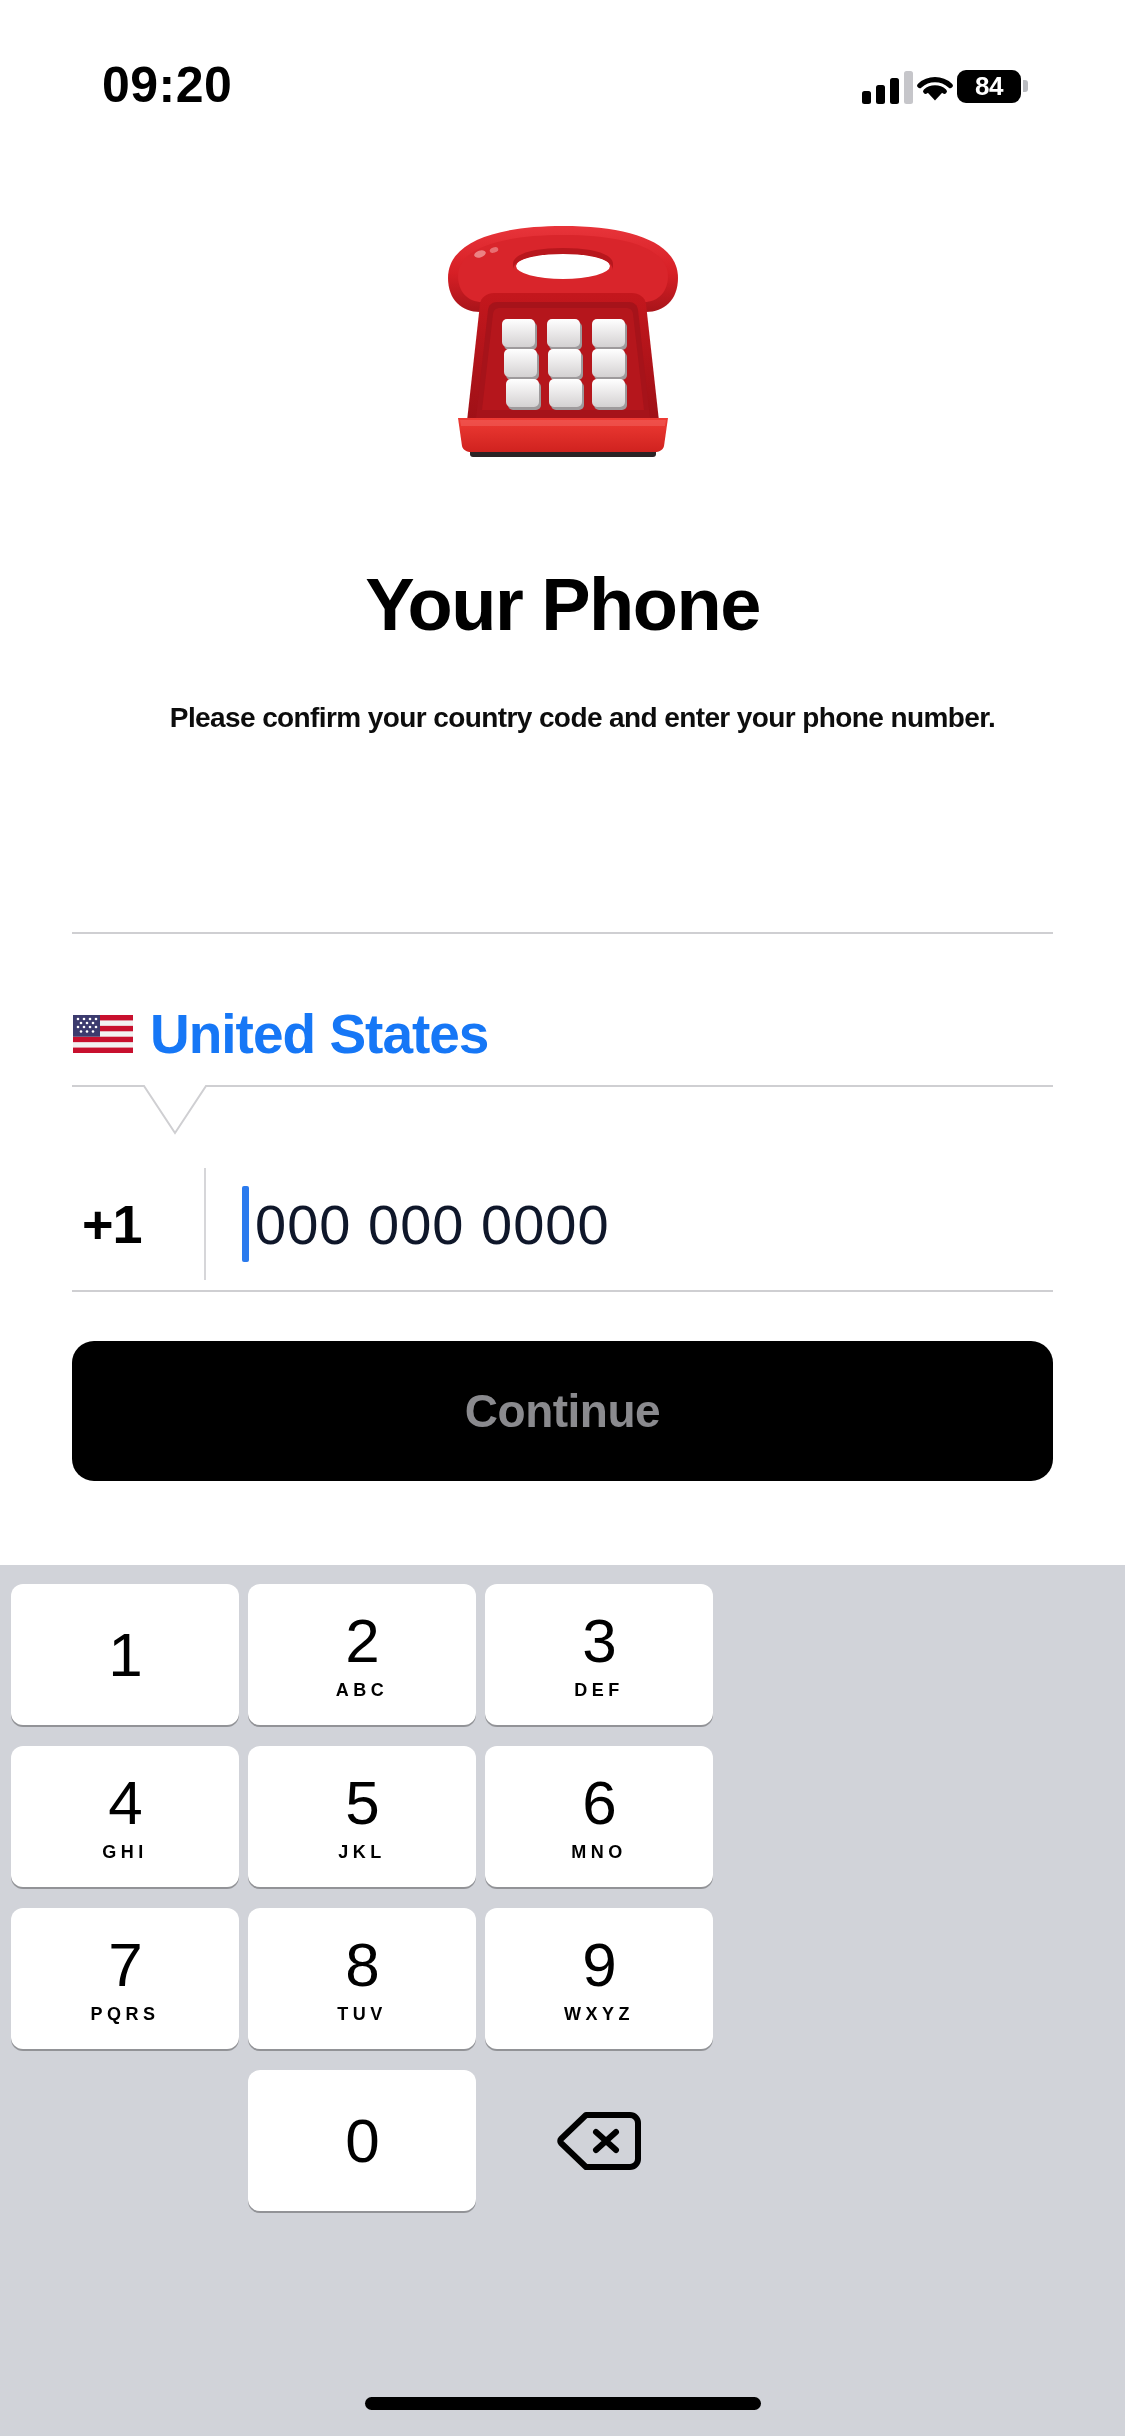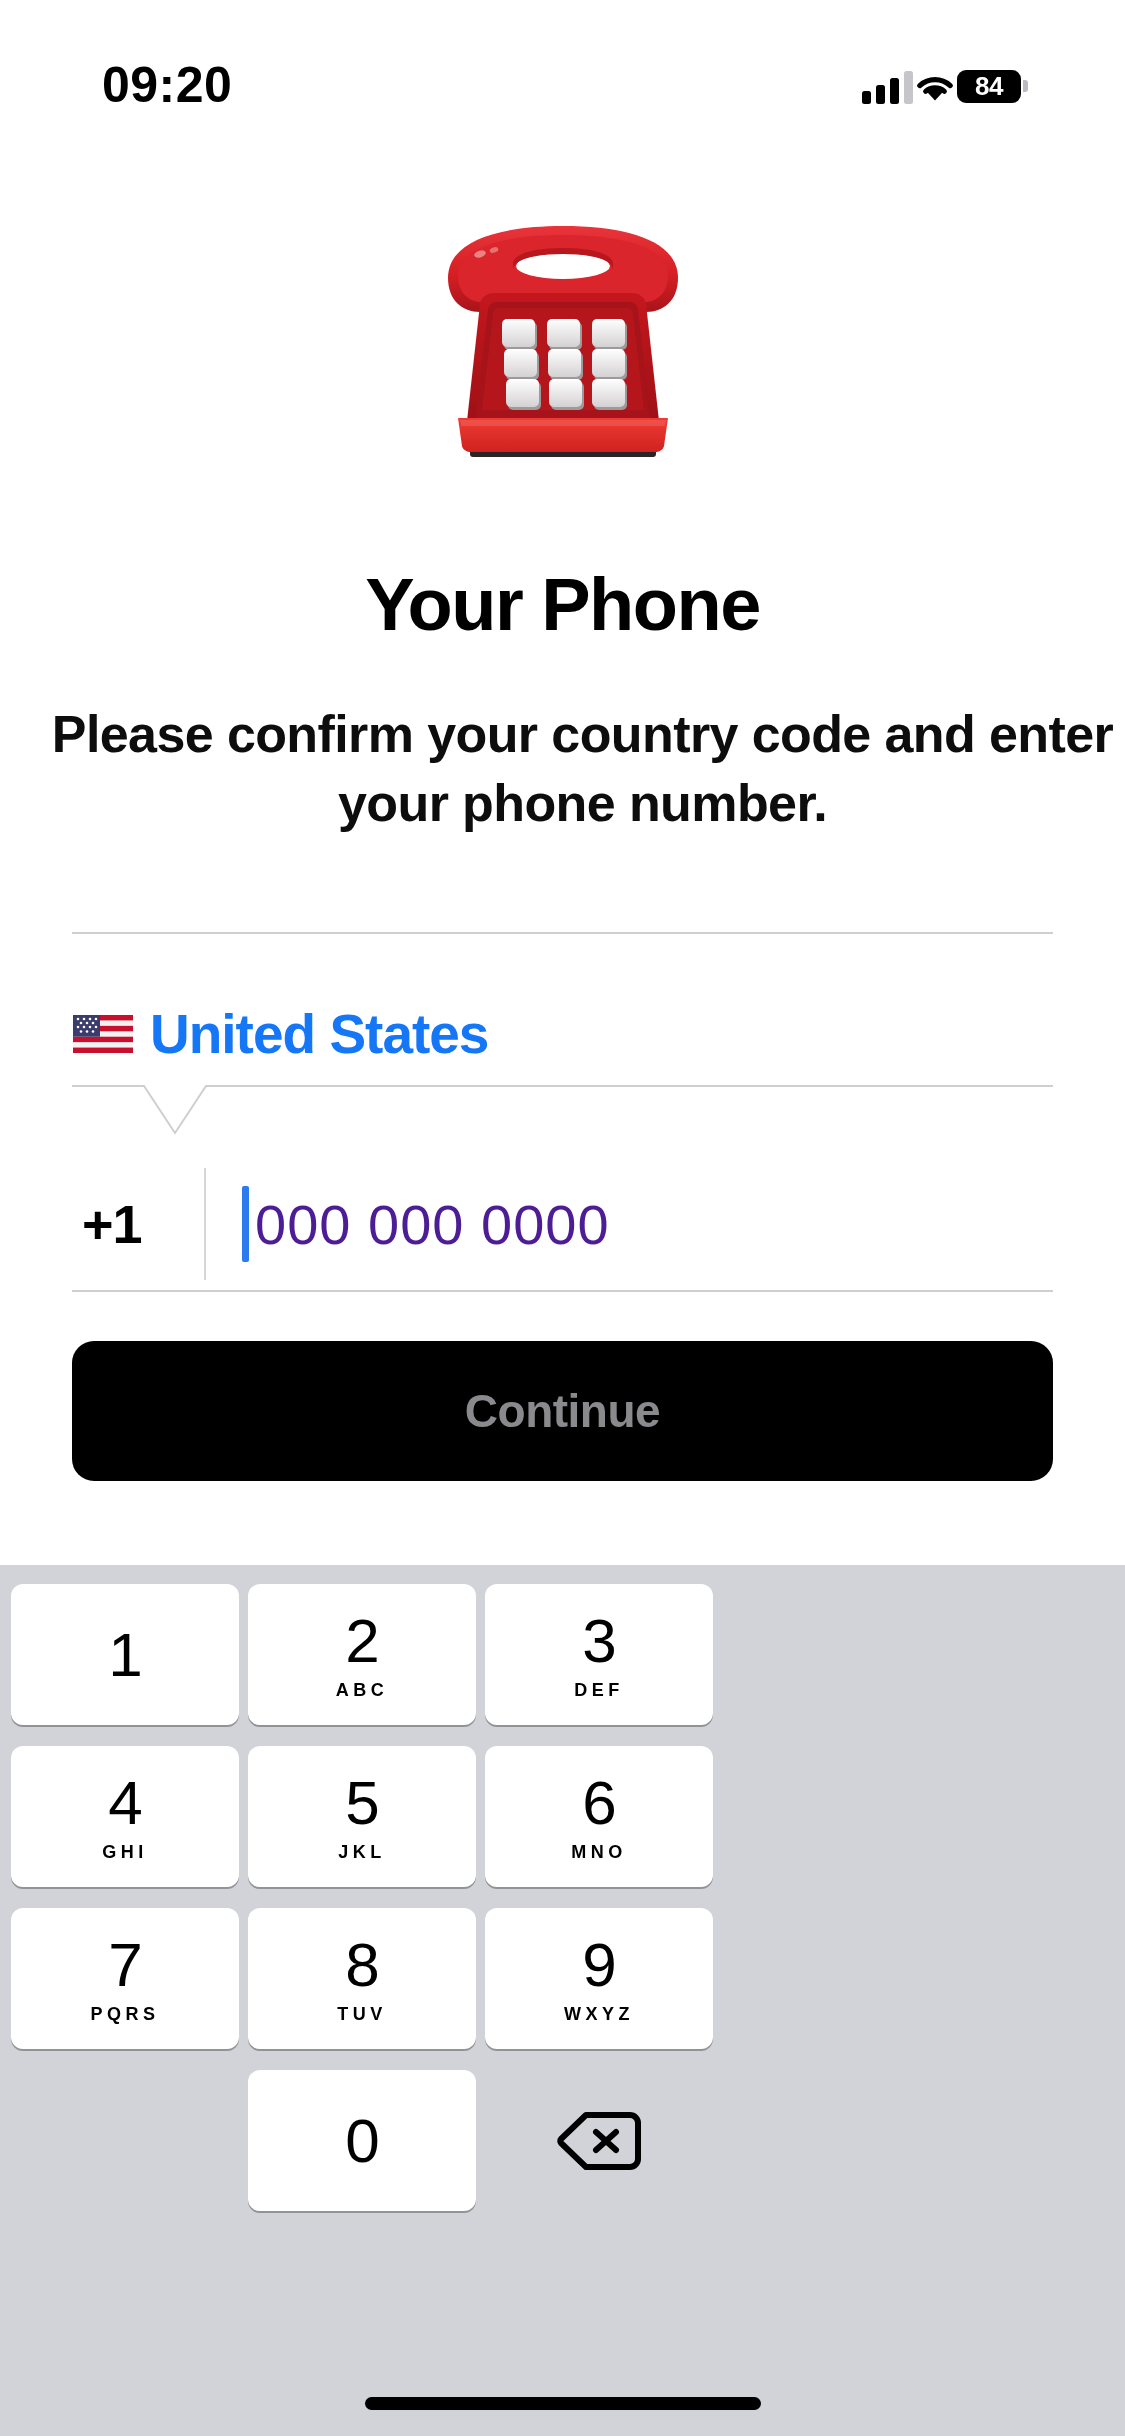--- a/index.html
+++ b/index.html
@@ -47,21 +47,21 @@
     height:270px;
   }
   #phone-illustration { display:block; margin:0 auto; }
 
   #page-title {
     position:absolute; top:562px; left:0; width:1125px; text-align:center;
     font-size:74px; font-weight:700; color:#000; letter-spacing:-1.5px;
   }
   #page-subtitle {
     position:absolute; top:700px; left:0; width:1125px; text-align:center;
-    font-size:52px; font-weight:700; color:#0D0D0D; line-height:1.32;
+    font-size:28px; font-weight:700; color:#0D0D0D; line-height:1.32;
     letter-spacing:-0.6px;
     padding-left:40px;
   }
 
   
   .divider {
     position:absolute; left:72px; width:981px; height:2px; background:#CFCFD2;
   }
   #divider-top { top:932px; }
 
@@ -88,21 +88,21 @@
   #dial-code {
     width:132px; font-size:54px; font-weight:700; color:#000;
     letter-spacing:-1px; padding-left:10px;
   }
   #phone-sep { width:2px; height:112px; background:#D6D6D9; margin-right:36px; }
   #phone-field { position:relative; display:flex; align-items:center; flex:1; height:100%; }
   #text-caret {
     width:7px; height:76px; background:#2B7BEE; border-radius:2px; margin-right:6px;
   }
   #phone-placeholder {
-    font-size:56px; color:#4c1d95; letter-spacing:1px; font-weight:400;
+    font-size:56px; color:#0f172a; letter-spacing:1px; font-weight:400;
   }
   #divider-bottom { top:1290px; }
 
   
   #continue-button {
     position:absolute; top:1341px; left:72px; width:981px; height:140px;
     background:#000000; border:none; border-radius:22px;
     display:flex; align-items:center; justify-content:center;
     font-family:"Liberation Sans", sans-serif;
   }

